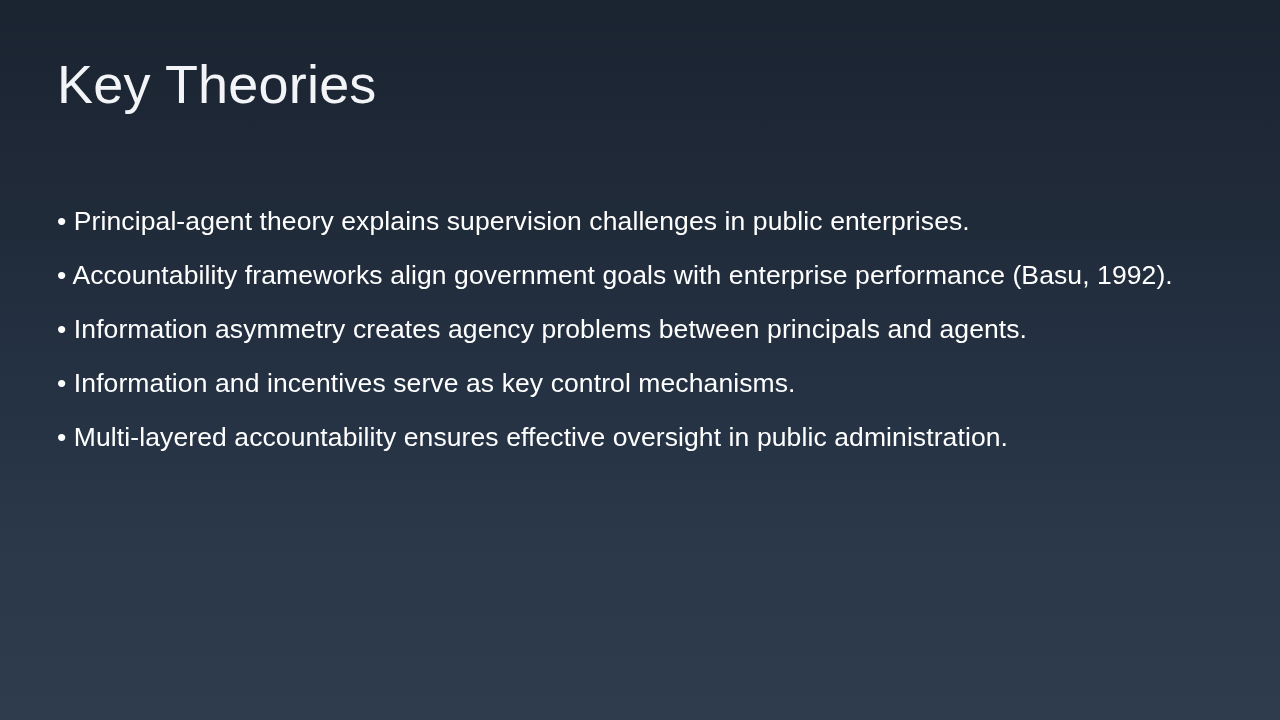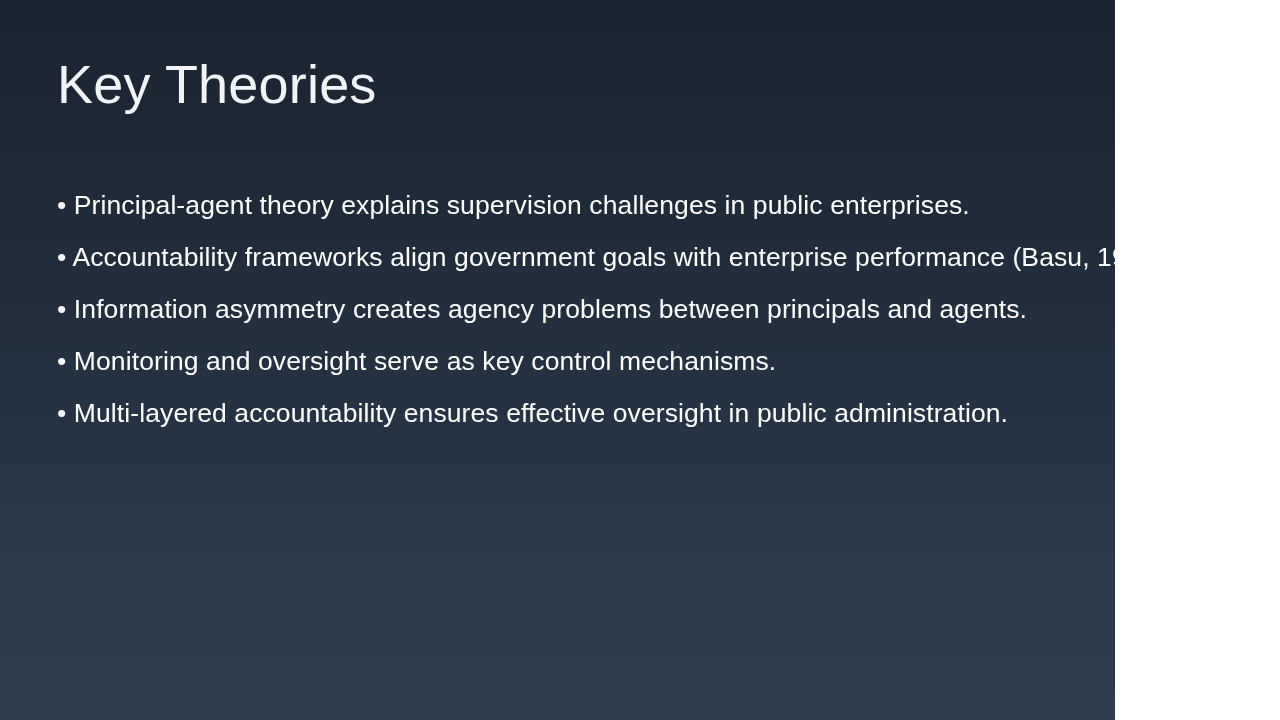--- a/index.html
+++ b/index.html
@@ -7,21 +7,21 @@
     padding: 0;
   }
   body {
     width: 1280px;
     height: 720px;
     overflow: hidden;
     font-family: "Liberation Sans", sans-serif;
   }
   .slide {
     position: relative;
-    width: 1115px;
+    width: 1280px;
     height: 720px;
     background: linear-gradient(180deg, #1b2431 0%, #1e2836 20%, #253243 55%, #2b394b 80%, #2e3c4e 100%);
     box-sizing: border-box;
   }
   .slide-title {
     position: absolute;
     left: 57px;
     top: 55px;
     font-size: 54px;
     line-height: 1.1;
@@ -36,21 +36,21 @@
     top: 186px;
     width: 1160px;
     margin: 0;
     padding: 0;
     list-style: none;
   }
   .bullet-item {
     color: #ffffff;
     font-size: 26.5px;
     line-height: 38px;
-    margin: 0 0 14px 0;
+    margin: 16px 0 14px 0;
     text-indent: -22px;
     padding-left: 22px;
     letter-spacing: 0.1px;
   }
   .source-note {
     position: absolute;
     left: 57px;
     top: 657px;
     font-size: 17px;
     font-style: italic;
@@ -62,18 +62,18 @@
 <body>
 
 <div class="slide">
 
   <h1 class="slide-title">Key Theories</h1>
 
   <ul class="bullet-list">
     <li class="bullet-item">• Principal-agent theory explains supervision challenges in public enterprises.</li>
     <li class="bullet-item">• Accountability frameworks align government goals with enterprise performance (Basu, 1992).</li>
     <li class="bullet-item">• Information asymmetry creates agency problems between principals and agents.</li>
-    <li class="bullet-item">• Monitoring and oversight serve as key control mechanisms.</li>
+    <li class="bullet-item">• Information and incentives serve as key control mechanisms.</li>
     <li class="bullet-item">• Multi-layered accountability ensures effective oversight in public administration.</li>
   </ul>
 
 
 </div>
 
 </body></html>

